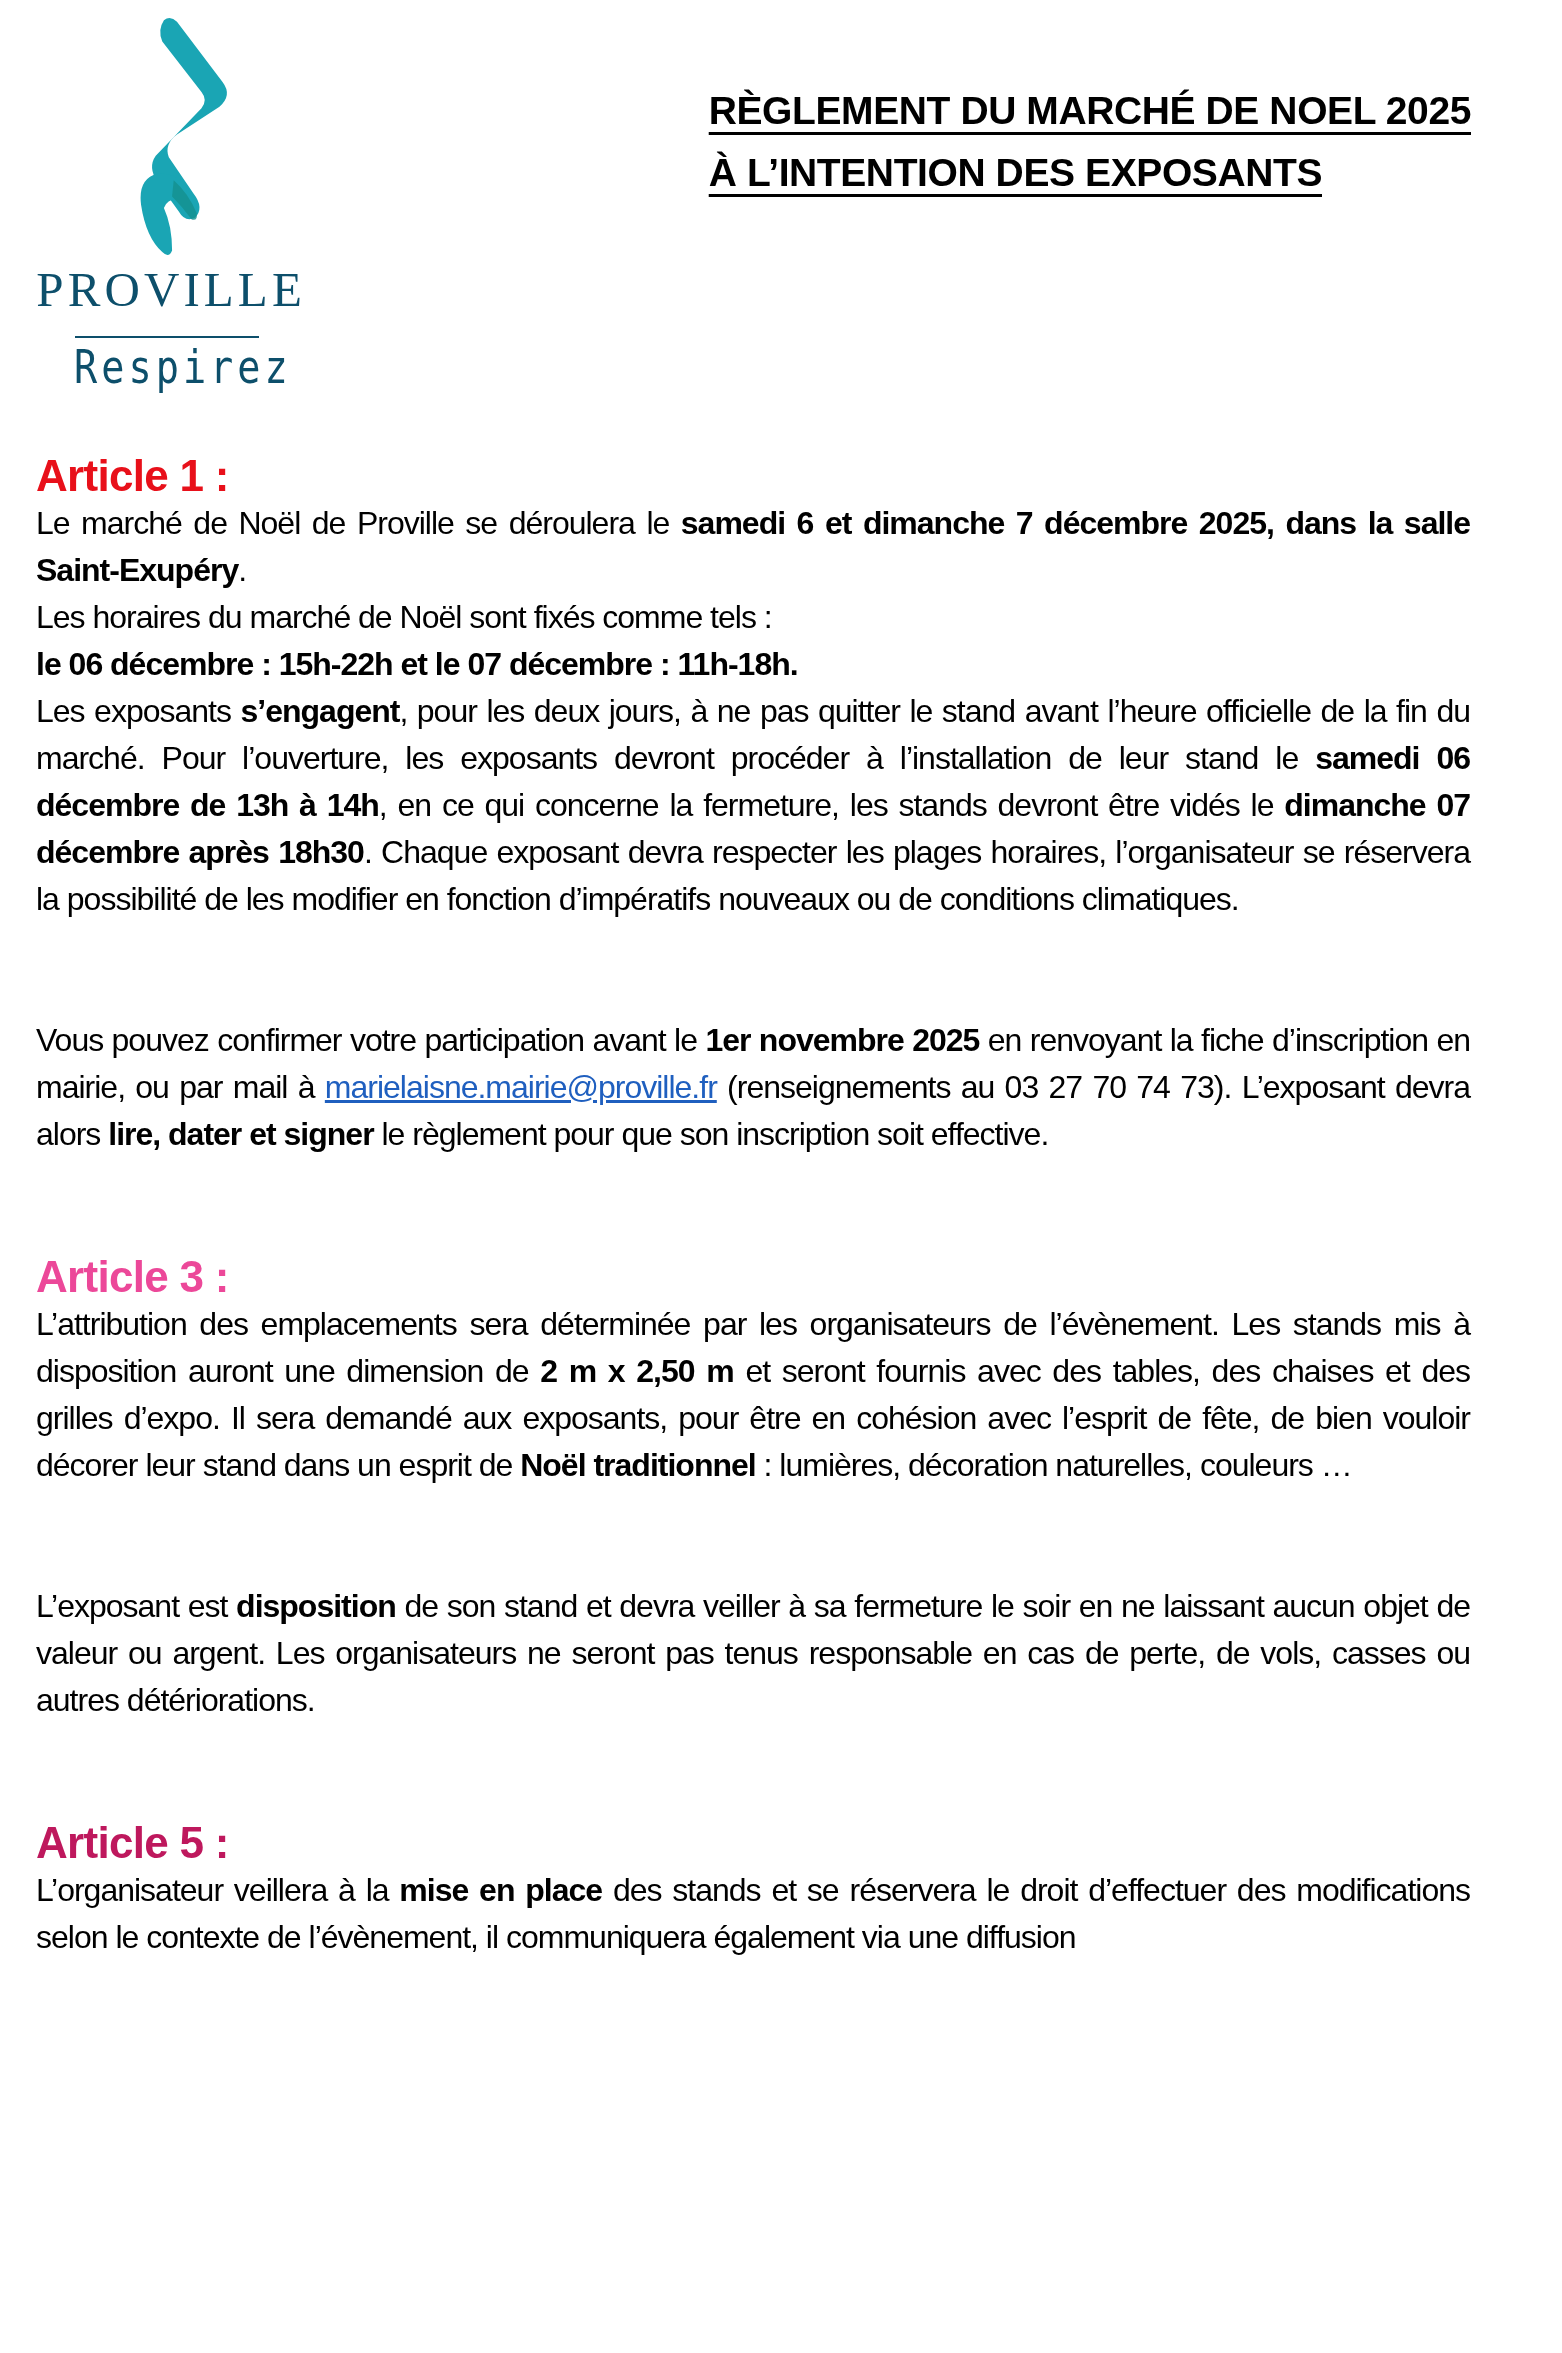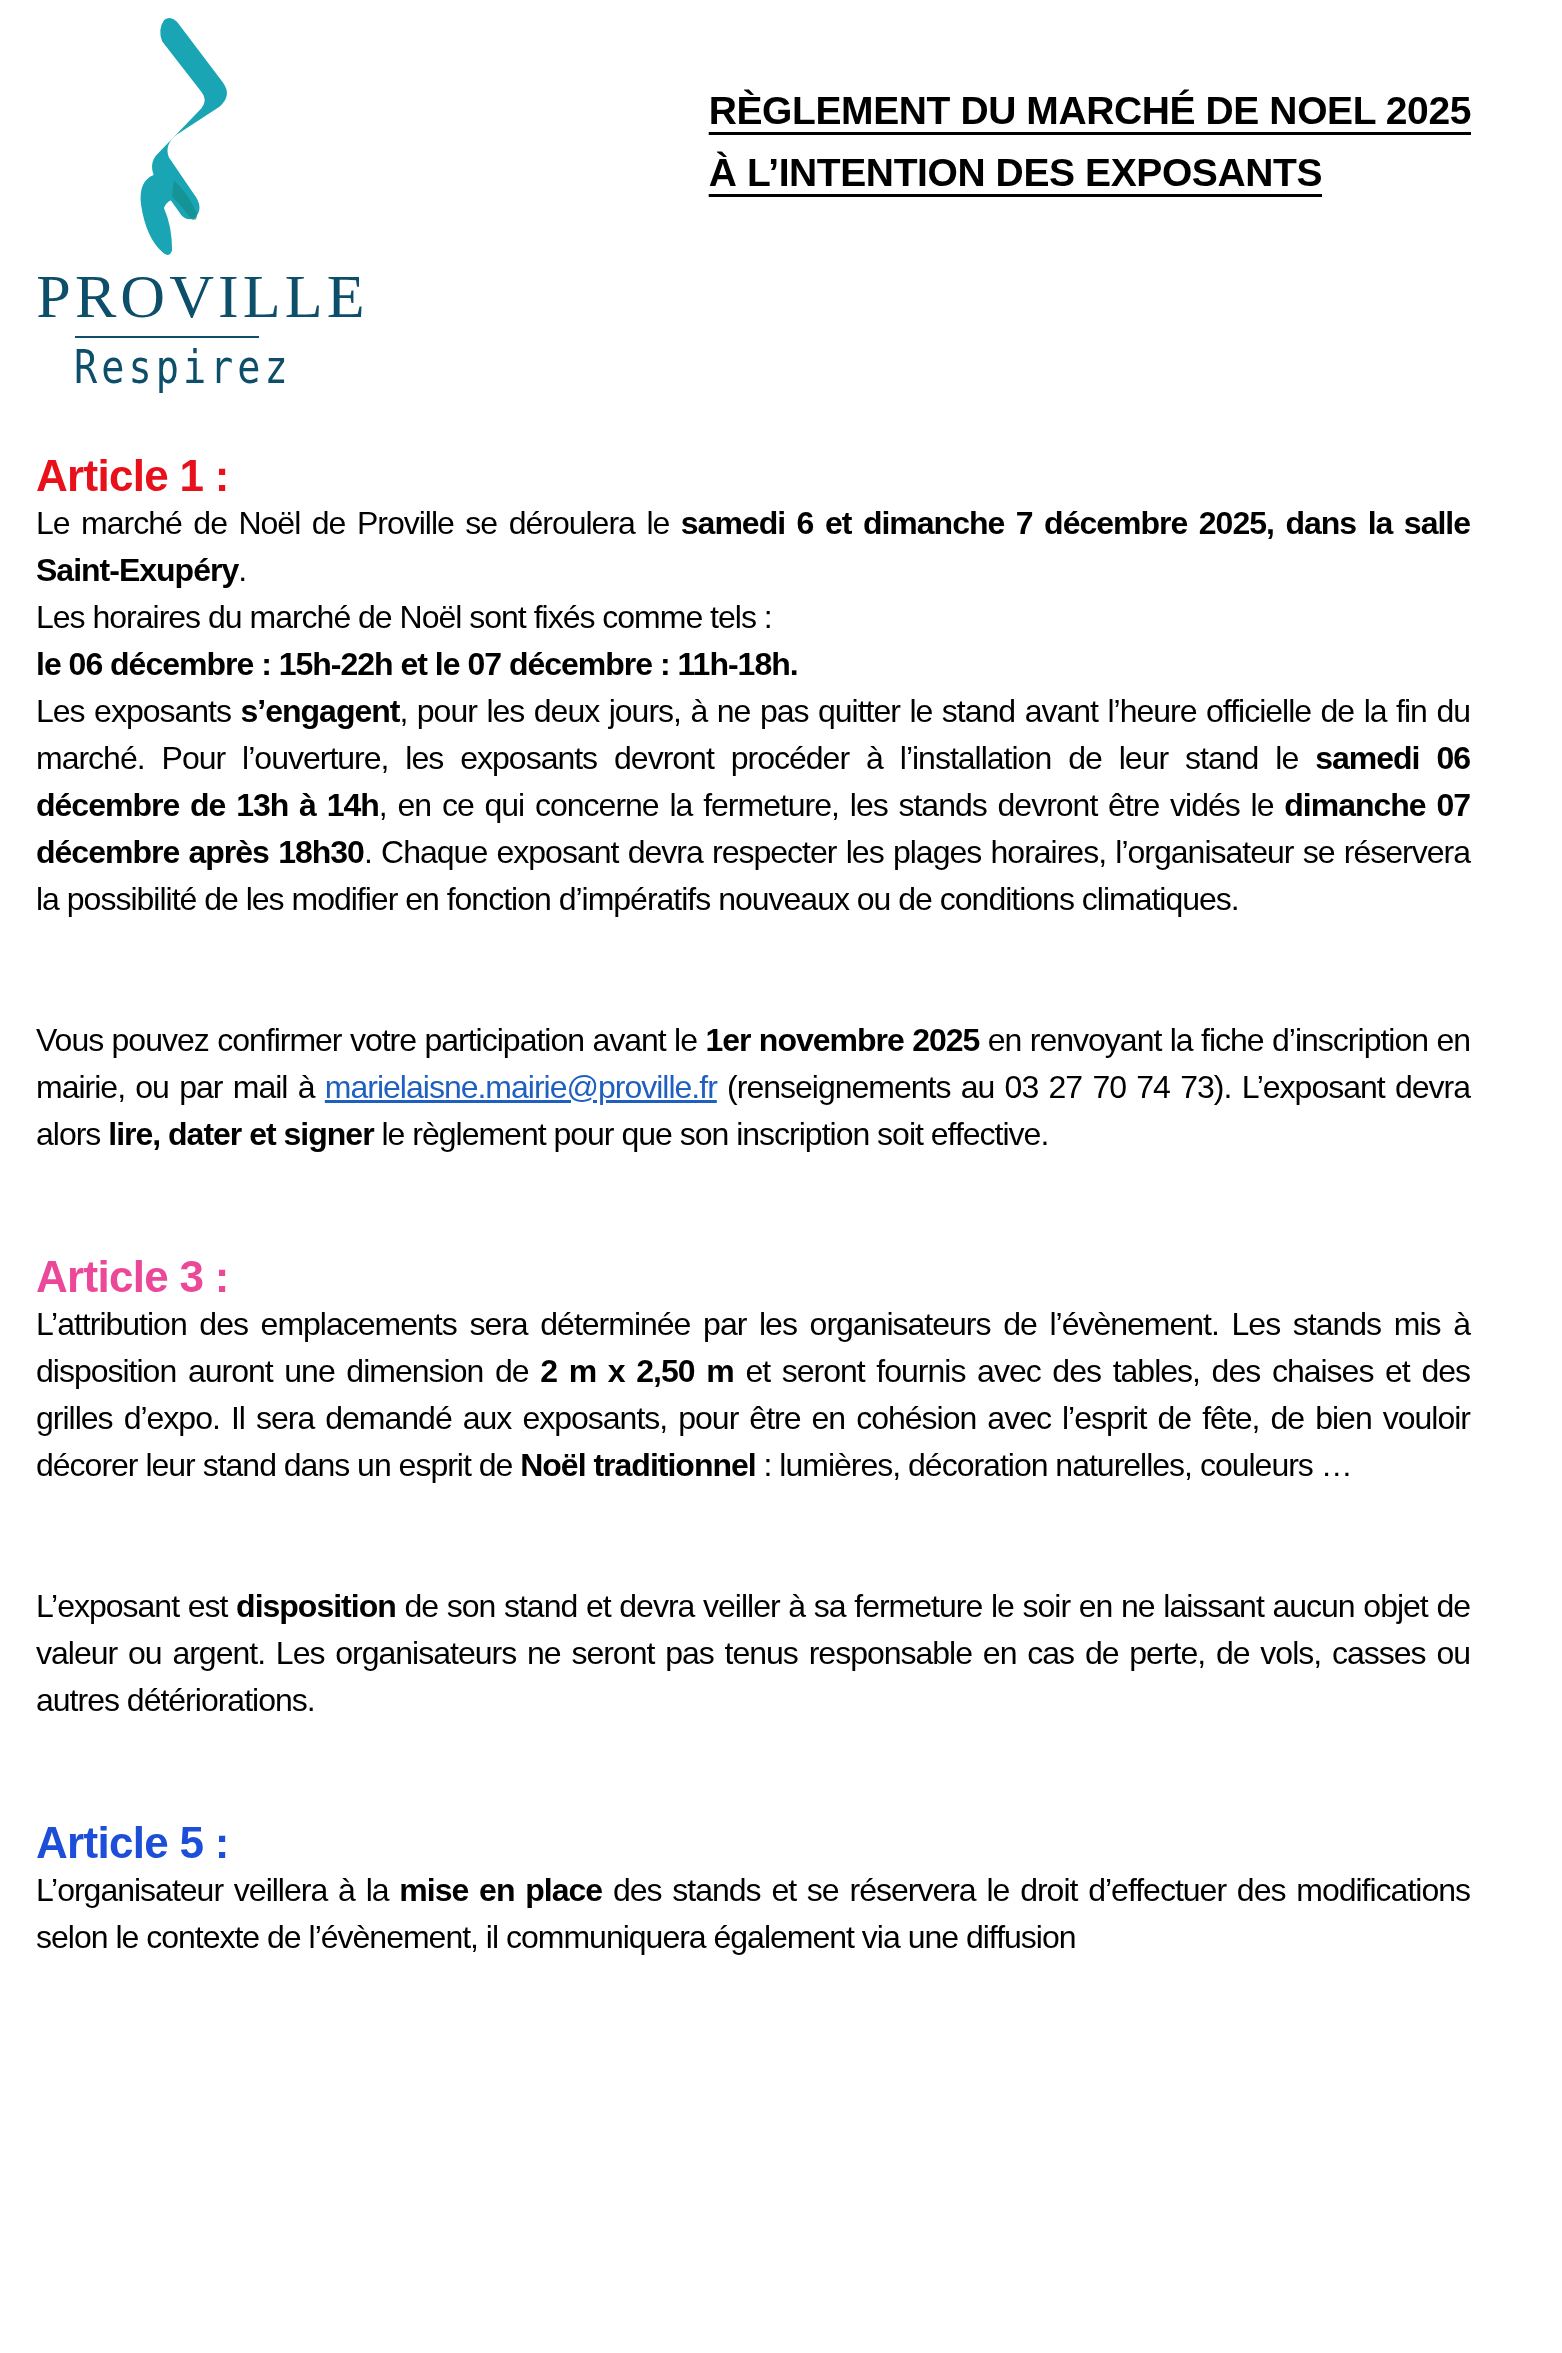--- a/index.html
+++ b/index.html
@@ -4,21 +4,21 @@
 <style>
   html, body { margin: 0; padding: 0; background: #ffffff; }
   body {
     width: 1563px; height: 2354px; overflow: hidden; position: relative;
     font-family: "Liberation Sans", sans-serif; color: #000;
   }
   .logo { position: absolute; left: 33px; top: 12.3px; width: 319px; height: 409px; }
   .logo svg { display: block; }
   .logo-name {
     position: absolute; left: 0; top: 249px; width: 319px;
-    font-family: "Liberation Serif", serif; font-size: 62px; letter-spacing: 4.1px;
+    font-family: "Liberation Serif", serif; font-size: 49px; letter-spacing: 4.1px;
     color: #0d4f6b; text-align: left; padding-left: 3.3px;
   }
   .logo-rule {
     position: absolute; left: 42px; top: 324px; width: 184px; height: 1.6px; background: #0d4f6b;
   }
   .logo-tag {
     position: absolute; left: 41px; top: 327px;
     font-family: "DejaVu Sans Mono", monospace; font-size: 47px; color: #0d4f6b;
     letter-spacing: 4.9px; transform: scaleX(0.82); transform-origin: left top;
   }
@@ -79,18 +79,18 @@
   <section class="article">
     <div class="art-h" style="color: #ec4899;">Article 3 :</div>
     <p class="line"><span>L’attribution des emplacements sera déterminée par les organisateurs de l’évènement. Les stands mis à disposition auront une dimension de </span><b>2 m x 2,50 m</b><span> et seront fournis avec des tables, des chaises et des grilles d’expo. Il sera demandé aux exposants, pour être en cohésion avec l’esprit de fête, de bien vouloir décorer leur stand dans un esprit de </span><b>Noël traditionnel</b><span> : lumières, décoration naturelles, couleurs …</span></p>
   </section>
 
   <section class="article">
     <p class="line"><span>L’exposant est </span><b>disposition</b><span> de son stand et devra veiller à sa fermeture le soir en ne laissant aucun objet de valeur ou argent. Les organisateurs ne seront pas tenus responsable en cas de perte, de vols, casses ou autres détériorations.</span></p>
   </section>
 
   <section class="article">
-    <div class="art-h" style="color: #1d4ed8;">Article 5 :</div>
+    <div class="art-h" style="color: #be185d;">Article 5 :</div>
     <p class="line"><span>L’organisateur veillera à la </span><b>mise en place</b><span> des stands et se réservera le droit d’effectuer des modifications selon le contexte de l’évènement, il communiquera également via une diffusion</span></p>
   </section>
 
 </div>
 
 
 </body></html>

